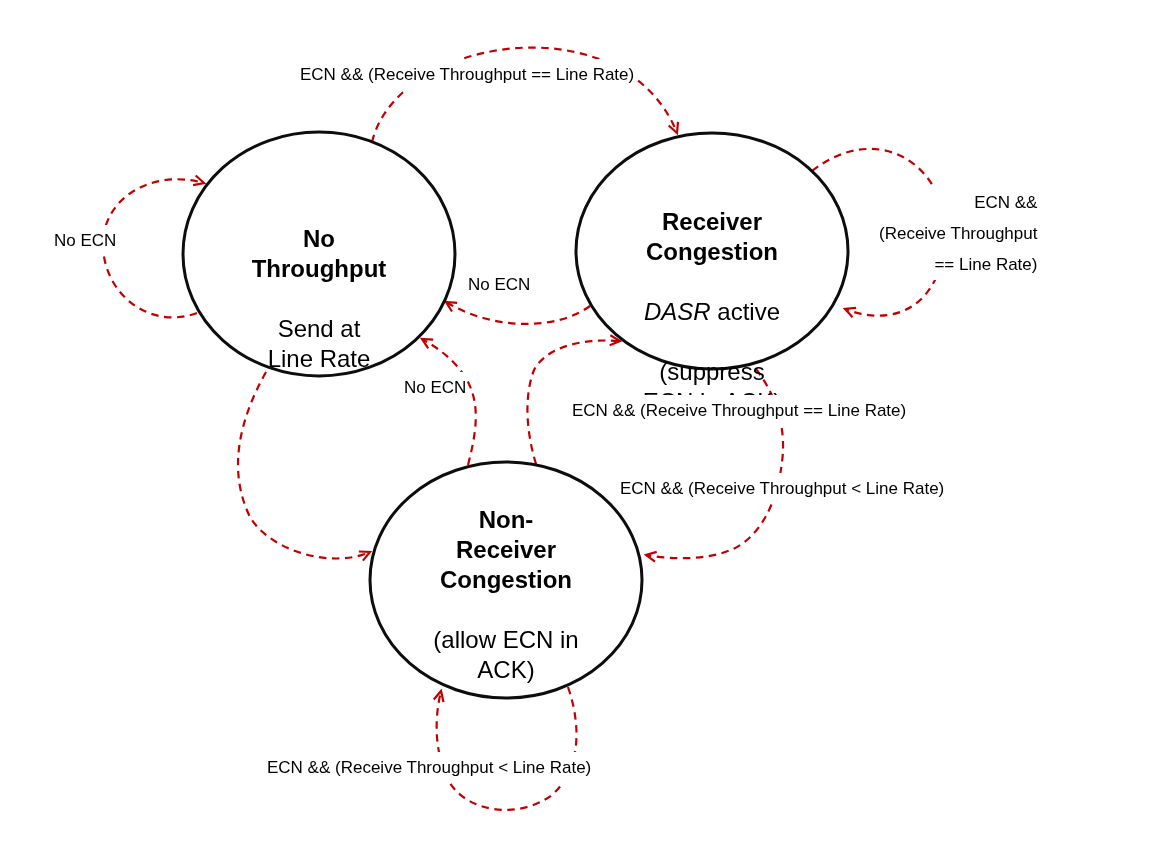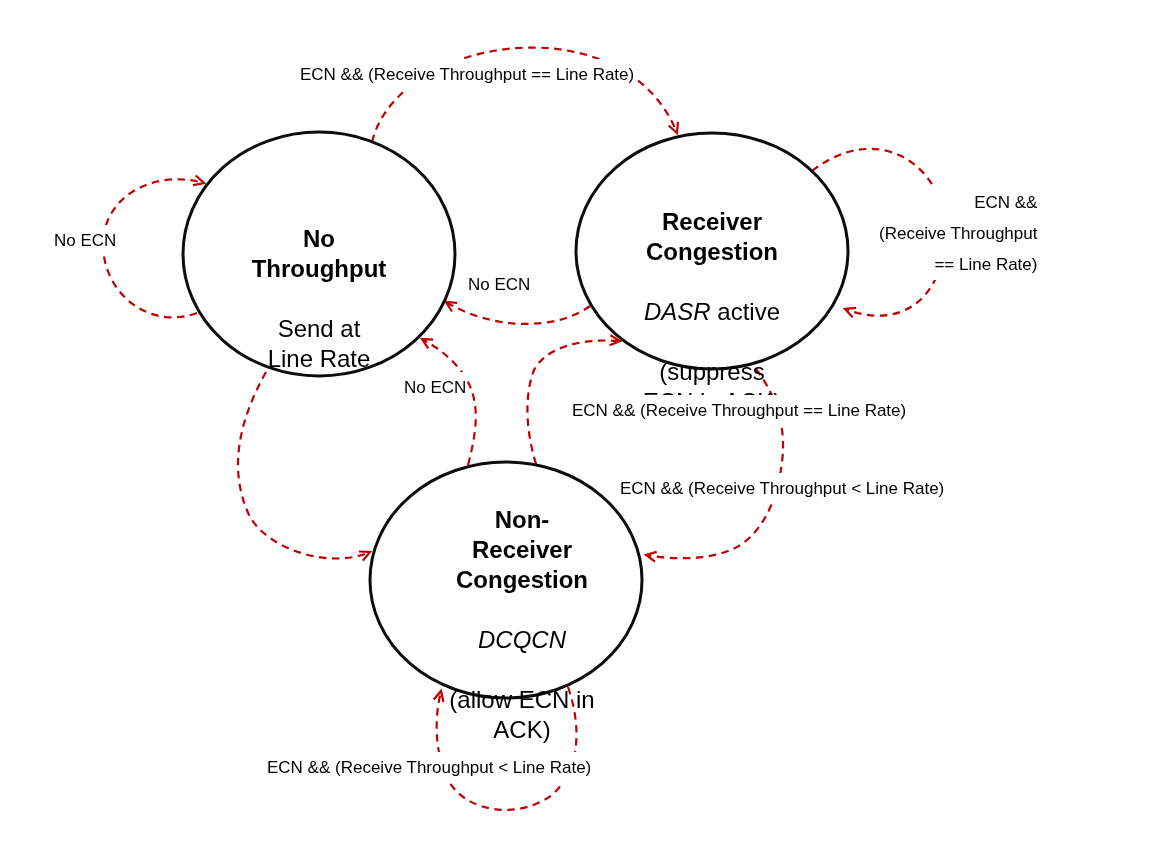--- a/index.html
+++ b/index.html
@@ -85,25 +85,24 @@
   </div>
 
   <div class="state-text" style="left:582px;top:177px;">
     <div class="nm">Receiver
 Congestion</div>
     <div><span class="it">DASR</span><span> active</span></div>
     <div>(suppress
 ECN in ACK)</div>
   </div>
 
-  <div class="state-text" style="left:392px;top:475px;">
+  <div class="state-text" style="left:376px;top:475px;">
     <div class="nm">Non-
 Receiver
 Congestion</div>
-    <div class="it">DCQCN</div>
     <div>(allow ECN in
 ACK)</div>
   </div>
 
   <div class="lbl" style="left:299px;top:59px;">ECN &amp;&amp; (Receive Throughput == Line Rate)</div>
   <div class="lbl" style="left:53px;top:225px;">No ECN</div>
   <div class="lbl" style="left:878px;top:187px;text-align:right;">ECN &amp;&amp;
 (Receive Throughput
 == Line Rate)</div>
   <div class="lbl" style="left:467px;top:269px;">No ECN</div>

